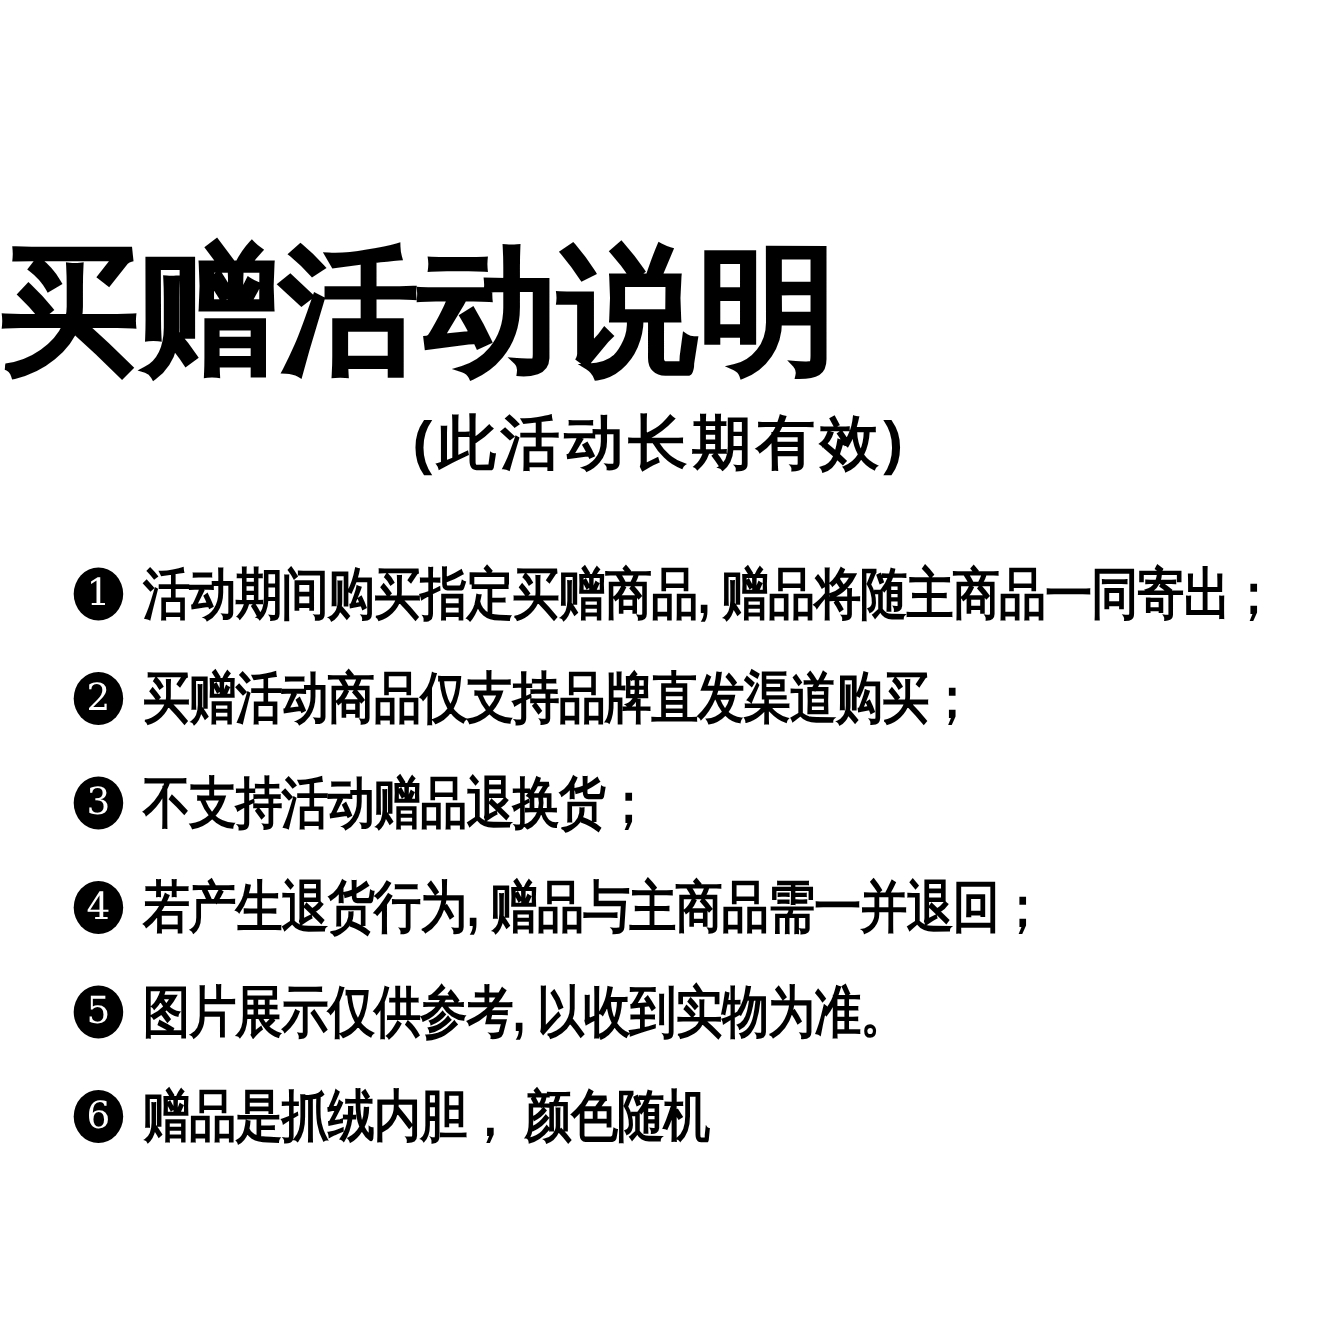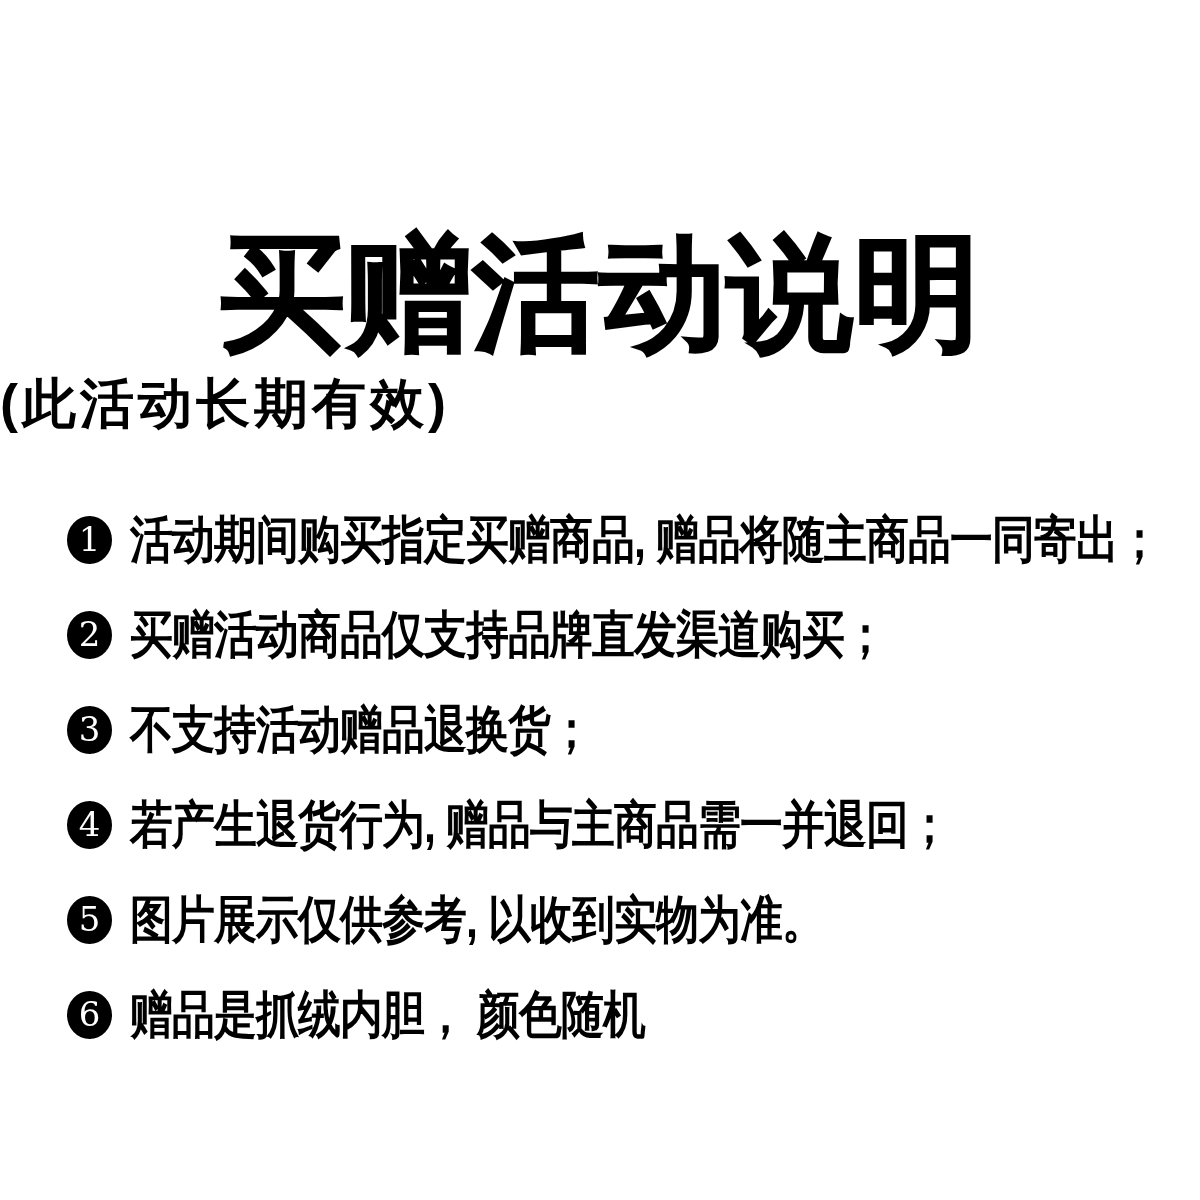--- a/index.html
+++ b/index.html
@@ -11,38 +11,38 @@
     position: relative;
     width: 1200px;
     height: 1200px;
     background: #ffffff;
     overflow: hidden;
     font-family: "Liberation Sans", "DejaVu Sans", sans-serif;
     color: #000000;
   }
   .title {
     position: absolute;
-    top: 228px;
+    top: 216px;
     left: 0;
     width: 100%;
     margin: 0;
-    text-align: center;
+    text-align: left;
     font-size: 126px;
     line-height: 1.05;
     font-weight: 900;
     letter-spacing: 1px;
     color: #000000;
     -webkit-text-stroke: 2px #000000;
   }
   .subtitle {
     position: absolute;
     top: 366px;
     left: 0;
     width: 100%;
-    text-align: left;
+    text-align: center;
     font-size: 54px;
     line-height: 1.4;
     font-weight: 700;
     letter-spacing: 4px;
     color: #000000;
   }
   .rules {
     position: absolute;
     top: 514px;
     left: 67px;

